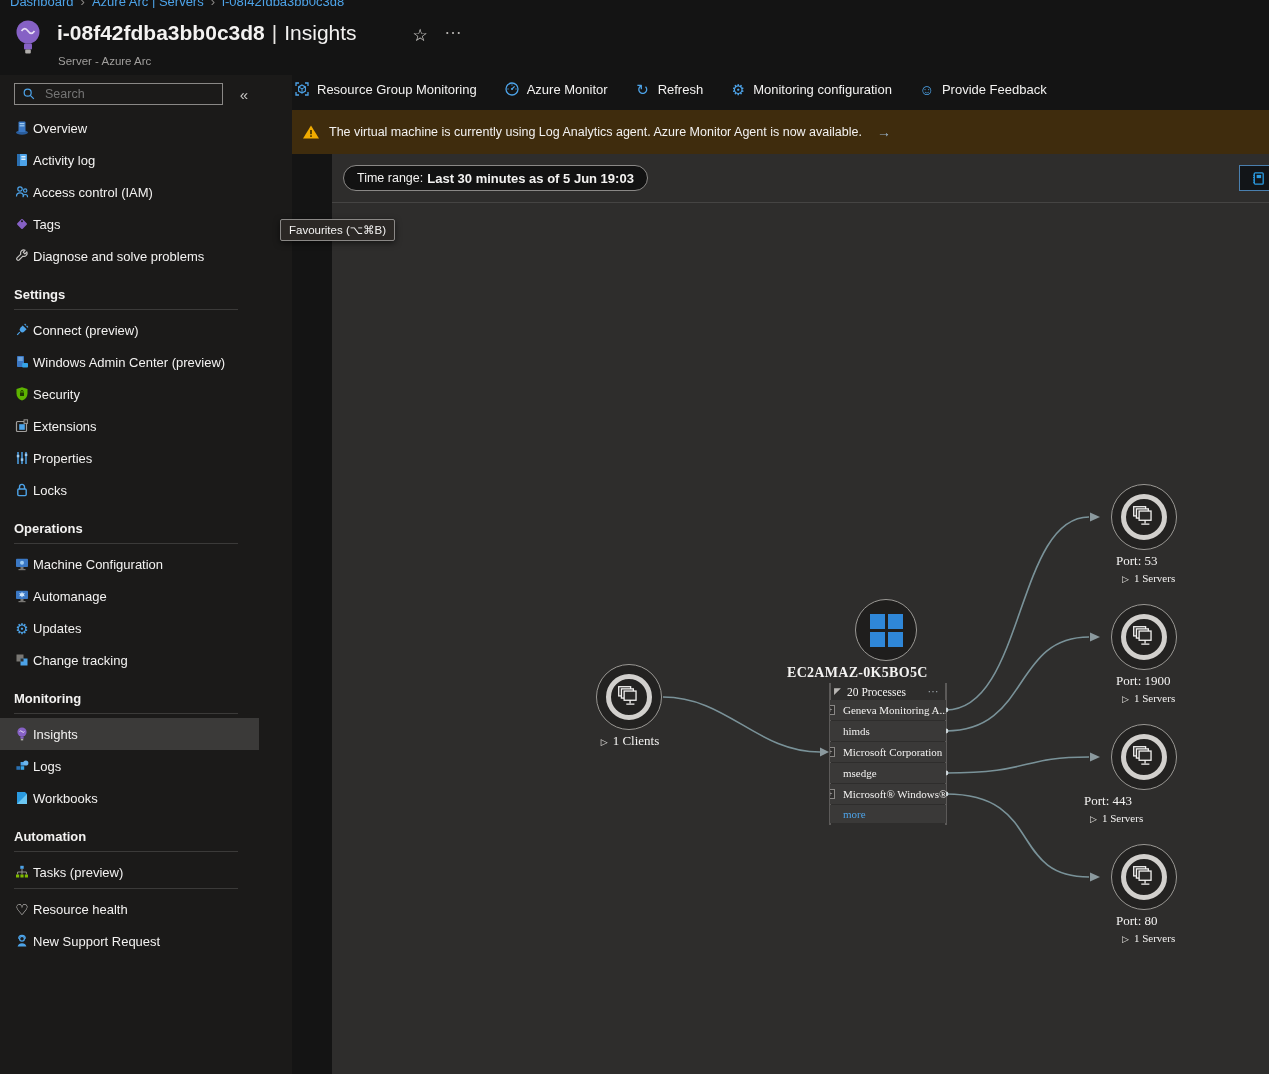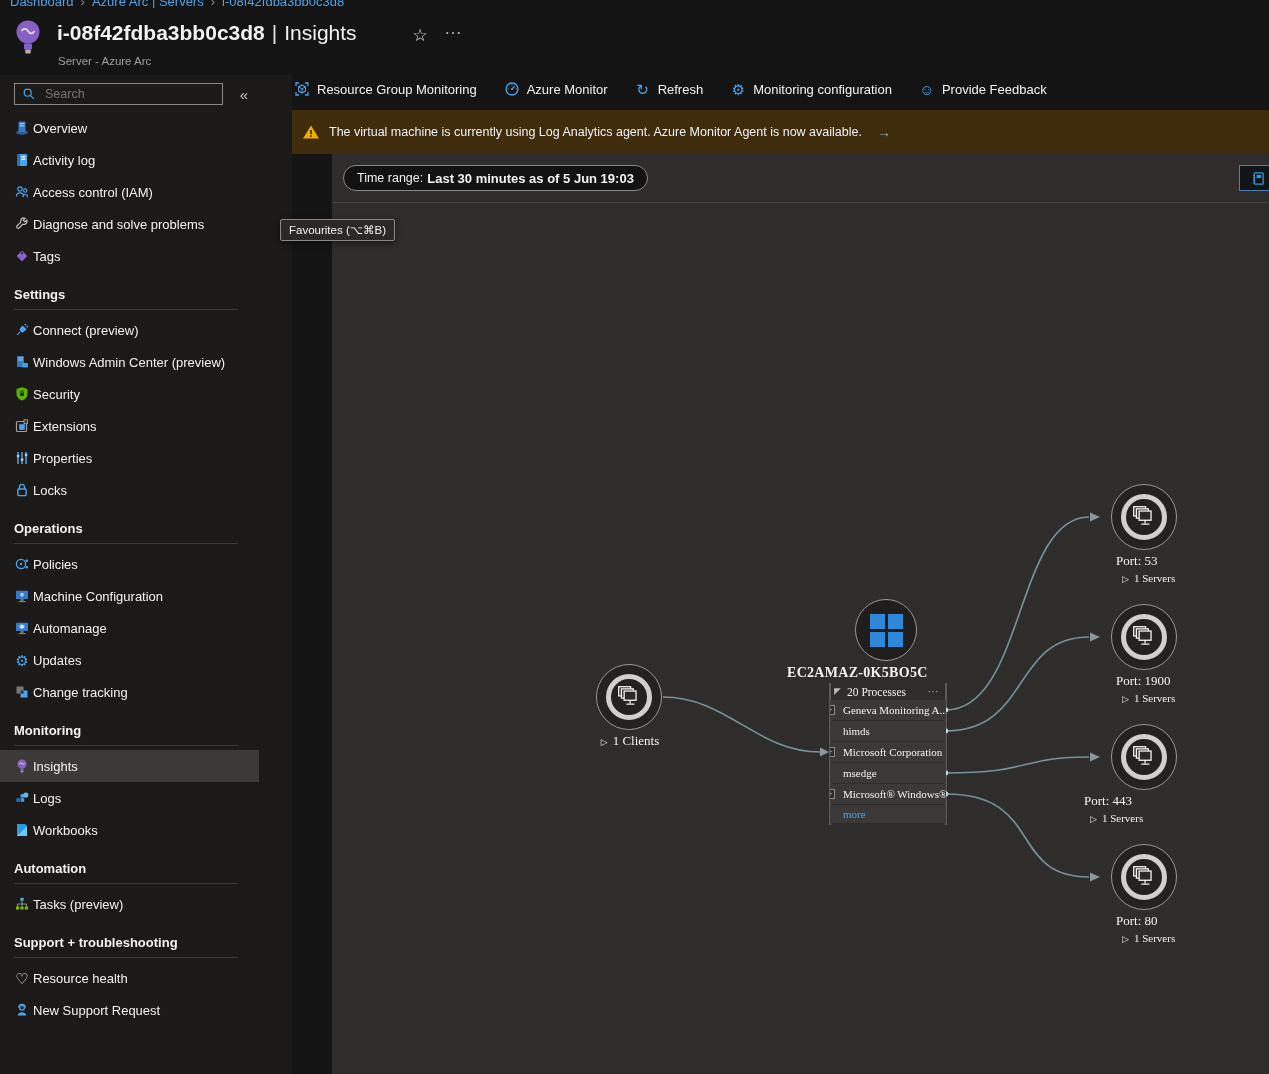--- a/index.html
+++ b/index.html
@@ -156,33 +156,33 @@
               <path d="M2.5 12.5c0-2.1 1.5-3.6 3.5-3.6s3.5 1.5 3.5 3.6" fill="none" stroke="#4da3e8" stroke-width="1.2"></path>
               <circle cx="11.2" cy="6.6" r="1.7" fill="none" stroke="#4da3e8" stroke-width="1.1"></circle>
               <path d="M9 13.2c0-1.6 1-2.7 2.3-2.7 1.3 0 2.3 1.1 2.3 2.7" fill="none" stroke="#4da3e8" stroke-width="1.1"></path>
             </svg>
           </span>
           <span>Access control (IAM)</span>
         </div>
       <div class="navitem">
           <span class="nicon">
             <svg width="16" height="16" viewBox="0 0 16 16">
-              <path d="M11 2.2a3.1 3.1 0 0 0-4.2 3.9L3 9.9a1.5 1.5 0 0 0 2.1 2.1l3.8-3.8A3.1 3.1 0 0 0 12.8 4L10.9 5.9 9.3 4.3z" fill="none" stroke="#c8c6c4" stroke-width="1.15"></path>
-            </svg>
-          </span>
-          <span>Diagnose and solve problems</span>
-        </div>
-      <div class="navitem">
-          <span class="nicon">
-            <svg width="16" height="16" viewBox="0 0 16 16">
               <rect x="4.2" y="4.2" width="7.6" height="7.6" rx="1" transform="rotate(45 8 8)" fill="#8661c5"></rect>
               <circle cx="8" cy="5.2" r="1" fill="#1b1a19"></circle>
             </svg>
           </span>
           <span>Tags</span>
+        </div>
+      <div class="navitem">
+          <span class="nicon">
+            <svg width="16" height="16" viewBox="0 0 16 16">
+              <path d="M11 2.2a3.1 3.1 0 0 0-4.2 3.9L3 9.9a1.5 1.5 0 0 0 2.1 2.1l3.8-3.8A3.1 3.1 0 0 0 12.8 4L10.9 5.9 9.3 4.3z" fill="none" stroke="#c8c6c4" stroke-width="1.15"></path>
+            </svg>
+          </span>
+          <span>Diagnose and solve problems</span>
         </div>
 
       <div class="sechead">Settings</div>
       <div class="secdiv"></div>
       <div class="navitem">
           <span class="nicon">
             <svg width="16" height="16" viewBox="0 0 16 16">
               <path d="M8.7 3.4l3.9 3.9-2.3 2.3a2.76 2.76 0 0 1-3.9-3.9z" fill="#4da3e8"></path>
               <path d="M3.2 12.8l2.6-2.6M10.6 2l1.4 1.4M12.6 4l1.4 1.4" stroke="#4da3e8" stroke-width="1.2" fill="none"></path>
             </svg>
@@ -243,31 +243,20 @@
             </svg>
           </span>
           <span>Locks</span>
         </div>
 
       <div class="sechead">Operations</div>
       <div class="secdiv"></div>
       <div class="navitem">
           <span class="nicon">
             <svg width="16" height="16" viewBox="0 0 16 16">
-              <circle cx="7" cy="8" r="4.6" fill="none" stroke="#4da3e8" stroke-width="1.3"></circle>
-              <circle cx="7" cy="8" r="1.2" fill="#4da3e8"></circle>
-              <circle cx="12.8" cy="4.8" r="1.3" fill="#4da3e8"></circle>
-              <circle cx="12.8" cy="11.2" r="1.3" fill="#4da3e8"></circle>
-            </svg>
-          </span>
-          <span>Policies</span>
-        </div>
-      <div class="navitem">
-          <span class="nicon">
-            <svg width="16" height="16" viewBox="0 0 16 16">
               <rect x="2" y="2.8" width="12" height="8.2" rx=".8" fill="#3b78c4"></rect>
               <circle cx="8" cy="6.8" r="2" fill="#9ecbf0"></circle>
               <rect x="6.5" y="11" width="3" height="2" fill="#7a7874"></rect>
               <rect x="4.5" y="13" width="7" height="1.2" fill="#7a7874"></rect>
             </svg>
           </span>
           <span>Machine Configuration</span>
         </div>
       <div class="navitem">
           <span class="nicon">
@@ -337,21 +326,20 @@
               <path d="M8 5v3M3.6 10.5V8h8.8v2.5M8 8v2.5" stroke="#a19f9d" stroke-width=".9" fill="none"></path>
               <rect x="6.3" y="1.8" width="3.4" height="3" fill="#4da3e8"></rect>
               <rect x="2" y="10.5" width="3.2" height="3" fill="#7fba00"></rect>
               <rect x="6.4" y="10.5" width="3.2" height="3" fill="#7fba00"></rect>
               <rect x="10.8" y="10.5" width="3.2" height="3" fill="#7fba00"></rect>
             </svg>
           </span>
           <span>Tasks (preview)</span>
         </div>
 
-      <div class="sechead">Support + troubleshooting</div>
       <div class="secdiv"></div>
       <div class="navitem">
           <span class="nicon" style="color: rgb(232, 230, 227); font-size: 15px;">♡</span>
           <span>Resource health</span>
         </div>
       <div class="navitem">
           <span class="nicon">
             <svg width="16" height="16" viewBox="0 0 16 16">
               <circle cx="8" cy="5.8" r="2.4" fill="none" stroke="#4da3e8" stroke-width="1.3"></circle>
               <path d="M3.6 13.6a4.6 4.6 0 0 1 8.8 0z" fill="#4da3e8"></path>

